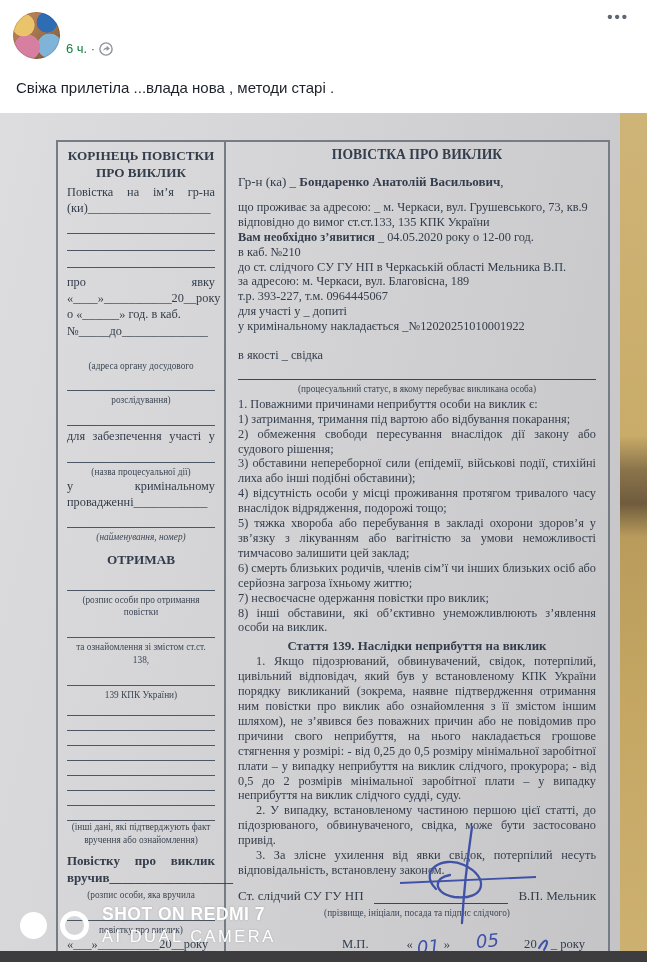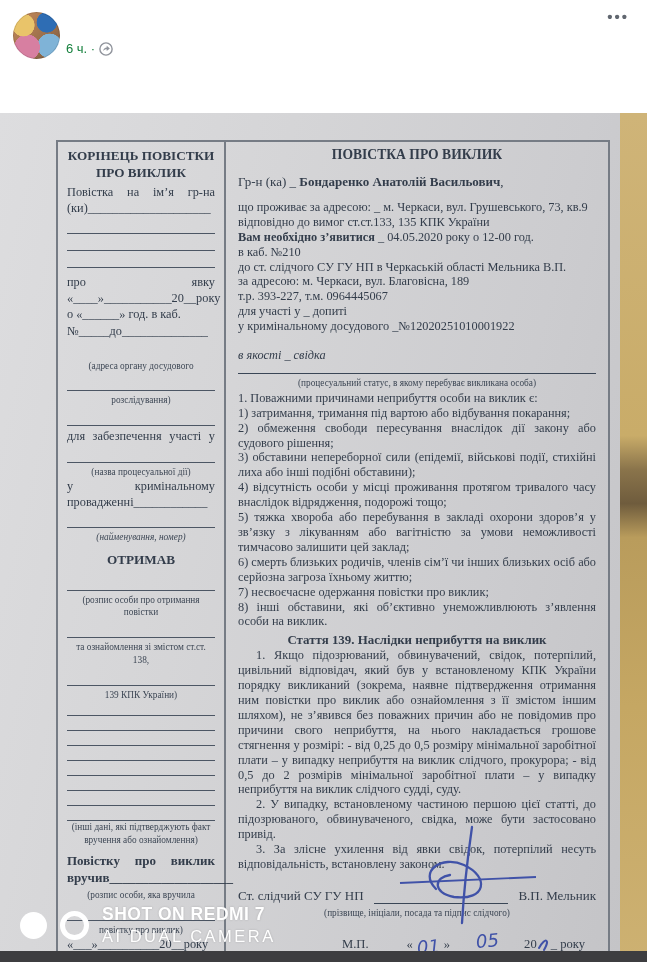--- a/index.html
+++ b/index.html
@@ -53,21 +53,21 @@
     font-size:12.3px;line-height:14.9px;position:relative;
   }
   .doc-title{font-weight:bold;text-align:center;font-size:13.2px;line-height:1.25;}
   .jline{text-align:justify;text-align-last:justify;}
   .small{font-size:9.3px;text-align:center;color:#3c4654;}
   .uline{border-bottom:1px solid #4c5664;height:14px;}
   .uline.m{margin-top:5px;}
   .spacer{flex:1;display:flex;flex-direction:column;justify-content:space-evenly;}
   .b{font-weight:bold;}
   .just{text-align:justify;}
-  .role-line{border-bottom:1.6px solid #3a4656;padding-bottom:10px;font-style:italic;}
+  .role-line{border-bottom:1.6px solid #3a4656;padding-bottom:16px;}
   .art-head{font-weight:bold;text-align:center;font-size:12.9px;margin-top:4px;}
   .indent{text-indent:18px;}
   .footer-group{margin-top:auto;}
   .sig-row{display:flex;align-items:flex-end;margin-top:6px;}
   .sig-line{flex:1;border-bottom:1.6px solid #3a4656;margin:0 10px;height:13px;position:relative;}
   .sig-svg{position:absolute;left:18%;bottom:-22px;pointer-events:none;}
   .mp-row{display:flex;align-items:flex-end;margin-top:14px;padding-left:104px;gap:4px;font-size:12.6px;}
   .hw{font-family:"DejaVu Sans",sans-serif;font-style:italic;color:#4052a8;font-size:18px;
       display:inline-block;transform:rotate(-5deg);line-height:10px;}
   .mp-dash{border-bottom:1.2px solid #3a4656;min-width:66px;text-align:center;}
@@ -89,20 +89,21 @@
   <div class="meta">
     <span>6 ч. ·</span>
     <span>
       <svg width="14" height="14" viewBox="0 0 16 16">
         <circle cx="8" cy="8" r="7" fill="none" stroke="#90949c" stroke-width="1.6"></circle>
         <path d="M4.8 10.6 C5 7.6 6.8 6.4 8.8 6.3 L8.8 4.4 L12.4 7.4 L8.8 10.4 L8.8 8.3 C7 8.3 5.8 9 4.8 10.6 Z" fill="#90949c"></path>
       </svg>
     </span>
   </div>
   <div class="dots">•••</div>
+  <div class="post-text">Свіжа прилетіла ...влада нова , методи старі .</div>
 </div>
 
 <div class="photo">
   <div class="wood"></div>
 
   <div class="doc">
 
     <div class="col-left">
       <div class="doc-title">КОРІНЕЦЬ ПОВІСТКИ</div>
       <div class="doc-title">ПРО ВИКЛИК</div>
@@ -163,21 +164,21 @@
       <div class="just" style="margin-top:10px;">що проживає  за адресою: _ м. Черкаси, вул. Грушевського, 73, кв.9</div>
       <div>відповідно до вимог ст.ст.133, 135 КПК України</div>
       <div>
         <span class="b">Вам необхідно з’явитися</span><span> _ 04.05.2020 року о 12-00 год.</span>
       </div>
       <div>в каб. №210</div>
       <div class="just"> до ст. слідчого СУ ГУ НП в Черкаській області Мельника В.П.</div>
       <div>за адресою: м. Черкаси, вул. Благовісна, 189</div>
       <div>т.р. 393-227, т.м. 0964445067</div>
       <div>для участі у _ допиті</div>
-      <div>у кримінальному досудового _№12020251010001922</div>
+      <div>у кримінальному накладається _№12020251010001922</div>
 
       <div class="role-line" style="margin-top:14px;">в якості _ свідка</div>
       <div class="small" style="margin-top:2px;">(процесуальний статус, в якому перебуває викликана особа)</div>
 
       <div>1. Поважними причинами неприбуття особи на виклик є:</div>
       <div class="just">1) затримання, тримання під вартою або відбування покарання;</div>
       <div class="just">2) обмеження свободи пересування внаслідок дії закону або судового рішення;</div>
       <div class="just">3) обставини непереборної сили (епідемії, військові події, стихійні лиха або інші подібні обставини);</div>
       <div class="just">4) відсутність особи у місці проживання протягом тривалого часу внаслідок відрядження, подорожі тощо;</div>
       <div class="just">5) тяжка хвороба або перебування в закладі охорони здоров’я у зв’язку з лікуванням або вагітністю за умови неможливості тимчасово залишити цей заклад;</div>

